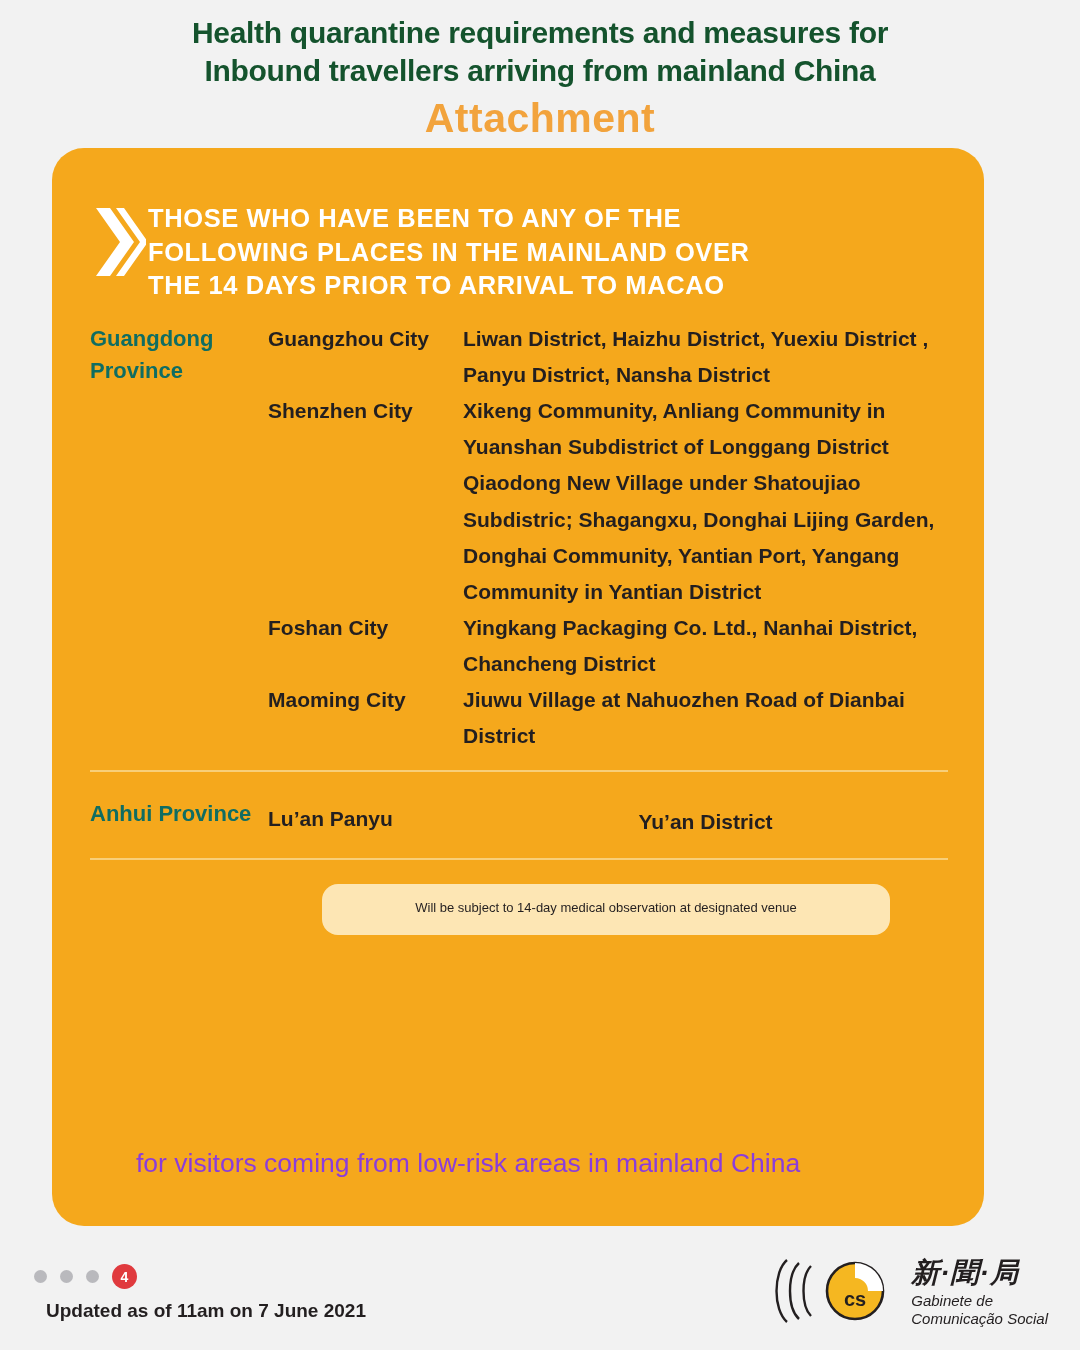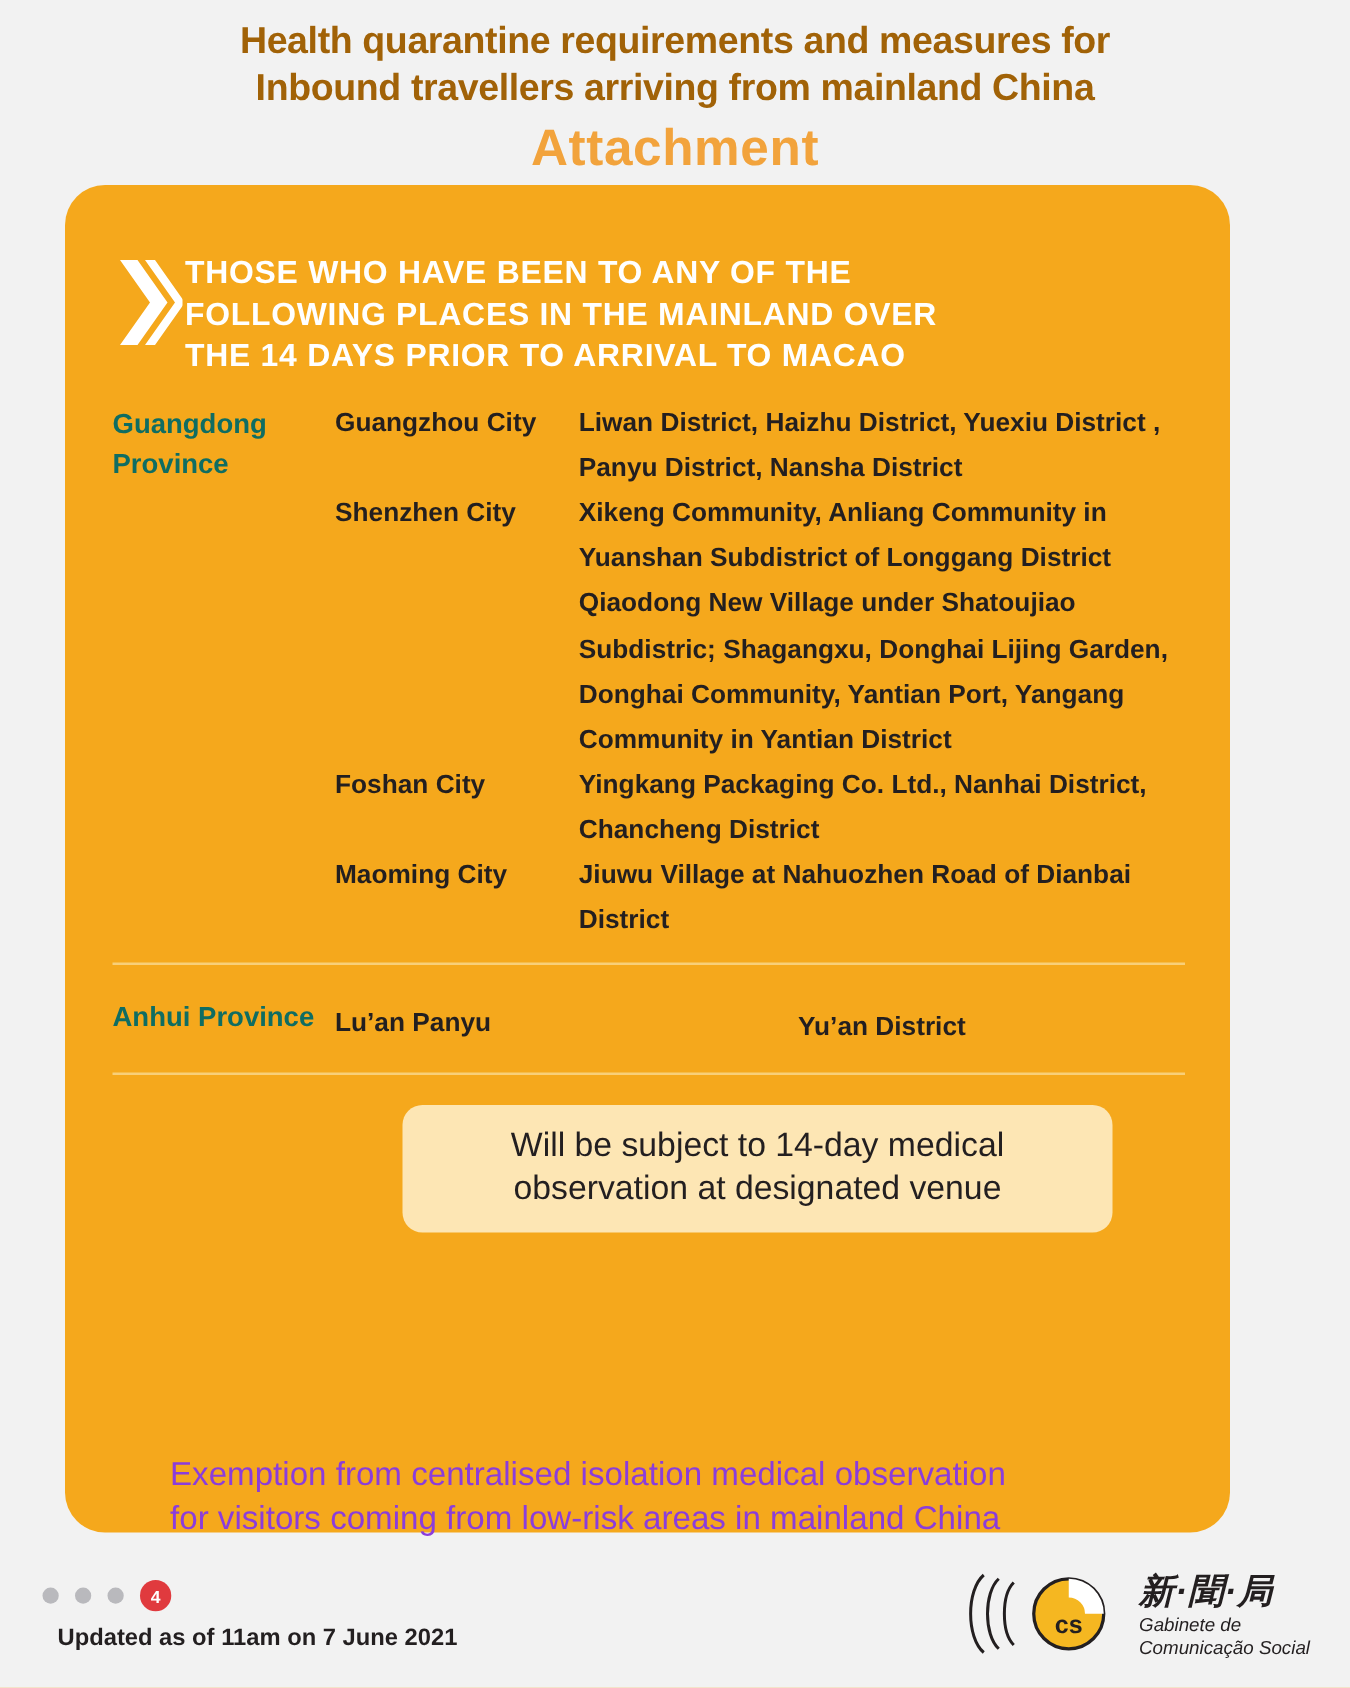--- a/index.html
+++ b/index.html
@@ -19,21 +19,21 @@
 
   
   .header {
     padding-top: 14px;
     text-align: center;
   }
   .header h1 {
     font-size: 30px;
     line-height: 1.28;
     font-weight: bold;
-    color: #a16207;
+    color: #14532d;
     letter-spacing: -0.3px;
   }
   .header .attachment {
     font-size: 41px;
     font-weight: bold;
     color: #f2a33c;
     margin-top: 4px;
     letter-spacing: 0.5px;
   }
 
@@ -119,21 +119,21 @@
 
   
   .note {
     margin: 24px 0 0 232px;
     width: 568px;
     background: #fde6b4;
     border-radius: 16px;
     padding: 16px 26px 18px 26px;
     text-align: center;
     color: #231f20;
-    font-size: 27px;
+    font-size: 13px;
     line-height: 1.25;
   }
 
   
   .purple {
     margin: 176px 46px 0 46px;
     color: #8b3ddb;
     font-size: 26.5px;
     line-height: 1.32;
     text-align: left;
@@ -261,21 +261,21 @@
 
       <div class="trow sep-bottom row-ah">
         <div class="col-prov">Anhui Province</div>
         <div class="col-city">Lu’an Panyu</div>
         <div class="col-place">Yu’an District</div>
       </div>
 
       <div class="note">Will be subject to 14-day medical observation at designated venue</div>
 
       <div class="purple">
-        <span>Exemption from centralised isolation medical observation</span><br>
+        <br>
         <span>for visitors coming from low-risk areas in mainland China</span>
       </div>
 
     </div>
   </div>
 
   <div class="footer">
     <div class="dots">
       <span class="dot"></span>
       <span class="dot"></span>

